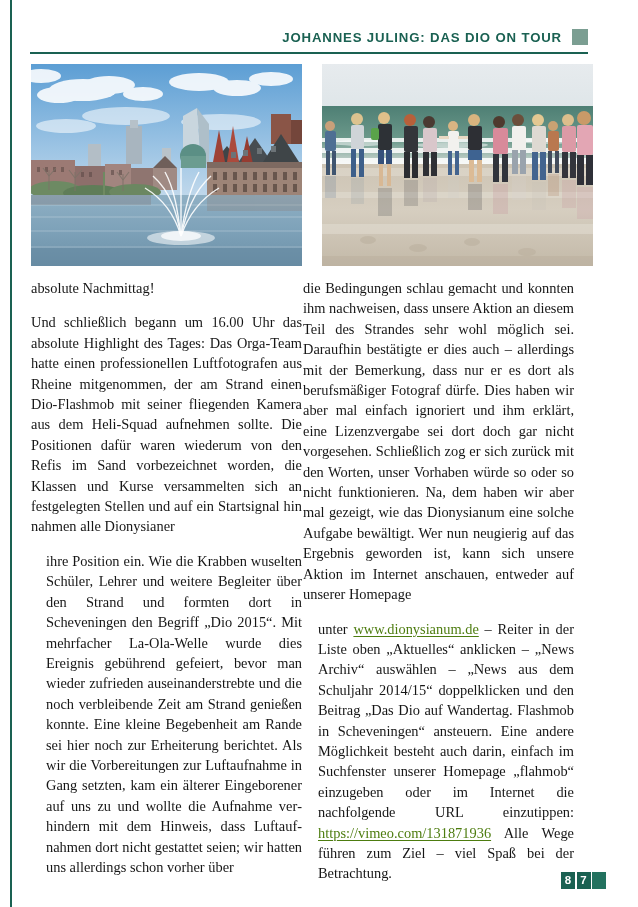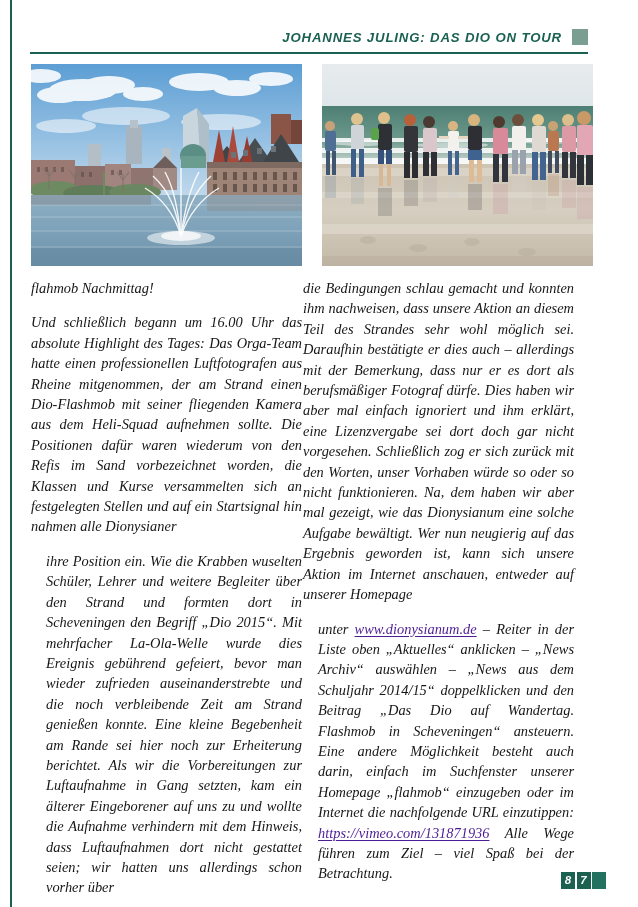--- a/index.html
+++ b/index.html
@@ -15,21 +15,20 @@
     overflow: hidden;
     font-family: "Liberation Serif", "DejaVu Serif", serif;
     color: #161616;
   }
 
   
   .page {
     position: absolute;
     inset: 0;
     background: #ffffff;
-    font-style: italic;
   }
 
   
   .spine-rule {
     position: absolute;
     left: 10px;
     top: 0;
     width: 2px;
     height: 907px;
     background: #1a6152;
@@ -100,21 +99,21 @@
   .col-right { left: 303px; }
 
   .col p {
     margin: 0 0 14px 0;
   }
   .col p:last-child { margin-bottom: 0; margin-left: 15px; }
 
   .link-underline {
     text-decoration: underline;
     text-underline-offset: 1.5px;
-    color: #4c1d95;
+    color: #4d7c0f;
   }
 
   
   .folio {
     position: absolute;
     right: 32px;
     bottom: 18px;
     display: flex;
     gap: 1.5px;
     align-items: center;
@@ -465,21 +464,21 @@
         <ellipse cx="46" cy="176" rx="8" ry="4"></ellipse>
         <ellipse cx="96" cy="184" rx="9" ry="4"></ellipse>
         <ellipse cx="150" cy="178" rx="8" ry="4"></ellipse>
         <ellipse cx="205" cy="188" rx="9" ry="4"></ellipse>
       </g>
       <rect x="0" y="192" width="271" height="10" fill="#b8ad9b" opacity="0.45"></rect>
     </svg>
   </div>
 
   <div class="col col-left">
-    <p>flahmob Nachmittag!</p>
+    <p>absolute Nachmittag!</p>
     <p>Und schließlich begann um 16.00 Uhr das absolute Highlight des Tages: Das Orga-Team hatte einen professionellen Luft­fotografen aus Rheine mitgenommen, der am Strand einen Dio-Flashmob mit seiner fliegenden Kamera aus dem Heli-Squad aufnehmen sollte. Die Positionen dafür waren wiederum von den Refis im Sand vorbezeichnet worden, die Klassen und Kurse versammelten sich an festge­legten Stellen und auf ein Startsignal hin nahmen alle Dionysianer</p>
     <p>ihre Position ein. Wie die Krabben wu­selten Schüler, Lehrer und weitere Be­gleiter über den Strand und formten dort in Scheveningen den Begriff „Dio 2015“. Mit mehrfacher La-Ola-Welle wurde dies Ereignis gebührend gefeiert, bevor man wieder zufrieden auseinander­strebte und die noch verbleibende Zeit am Strand genießen konnte. Eine kleine Begebenheit am Rande sei hier noch zur Erheiterung berichtet. Als wir die Vor­bereitungen zur Luftaufnahme in Gang setzten, kam ein älterer Eingeborener auf uns zu und wollte die Aufnahme ver­hindern mit dem Hinweis, dass Luftauf­nahmen dort nicht gestattet seien; wir hatten uns allerdings schon vorher über</p>
   </div>
 
   <div class="col col-right">
     <p>die Bedingungen schlau gemacht und konnten ihm nachweisen, dass unsere Aktion an diesem Teil des Strandes sehr wohl möglich sei. Daraufhin bestätigte er dies auch – allerdings mit der Bemer­kung, dass nur er es dort als berufsmäßi­ger Fotograf dürfe. Dies haben wir aber mal einfach ignoriert und ihm erklärt, eine Lizenzvergabe sei dort doch gar nicht vorgesehen. Schließlich zog er sich zurück mit den Worten, unser Vorhaben würde so oder so nicht funktionieren. Na, dem haben wir aber mal gezeigt, wie das Dionysianum eine solche Aufgabe bewäl­tigt. Wer nun neugierig auf das Ergebnis geworden ist, kann sich unsere Aktion im Internet anschauen, entweder auf unse­rer Homepage</p>
     <p><span>unter </span><a class="link-underline" href="#">www.dionysianum.de</a><span> – Reiter in der Liste oben „Aktuelles“ anklicken – „News Archiv“ auswählen – „News aus dem Schuljahr 2014/15“ doppelklicken und den Beitrag „Das Dio auf Wandertag. Flashmob in Scheveningen“ ansteuern. Eine andere Möglichkeit besteht auch darin, einfach im Suchfenster unserer Homepage „flahmob“ einzugeben oder im Internet die nachfolgende URL einzu­tippen:  </span><a class="link-underline" href="#">https://vimeo.com/131871936</a><span> Alle Wege führen zum Ziel – viel Spaß bei der Betrachtung.</span></p>
   </div>
 
   <div class="folio">

